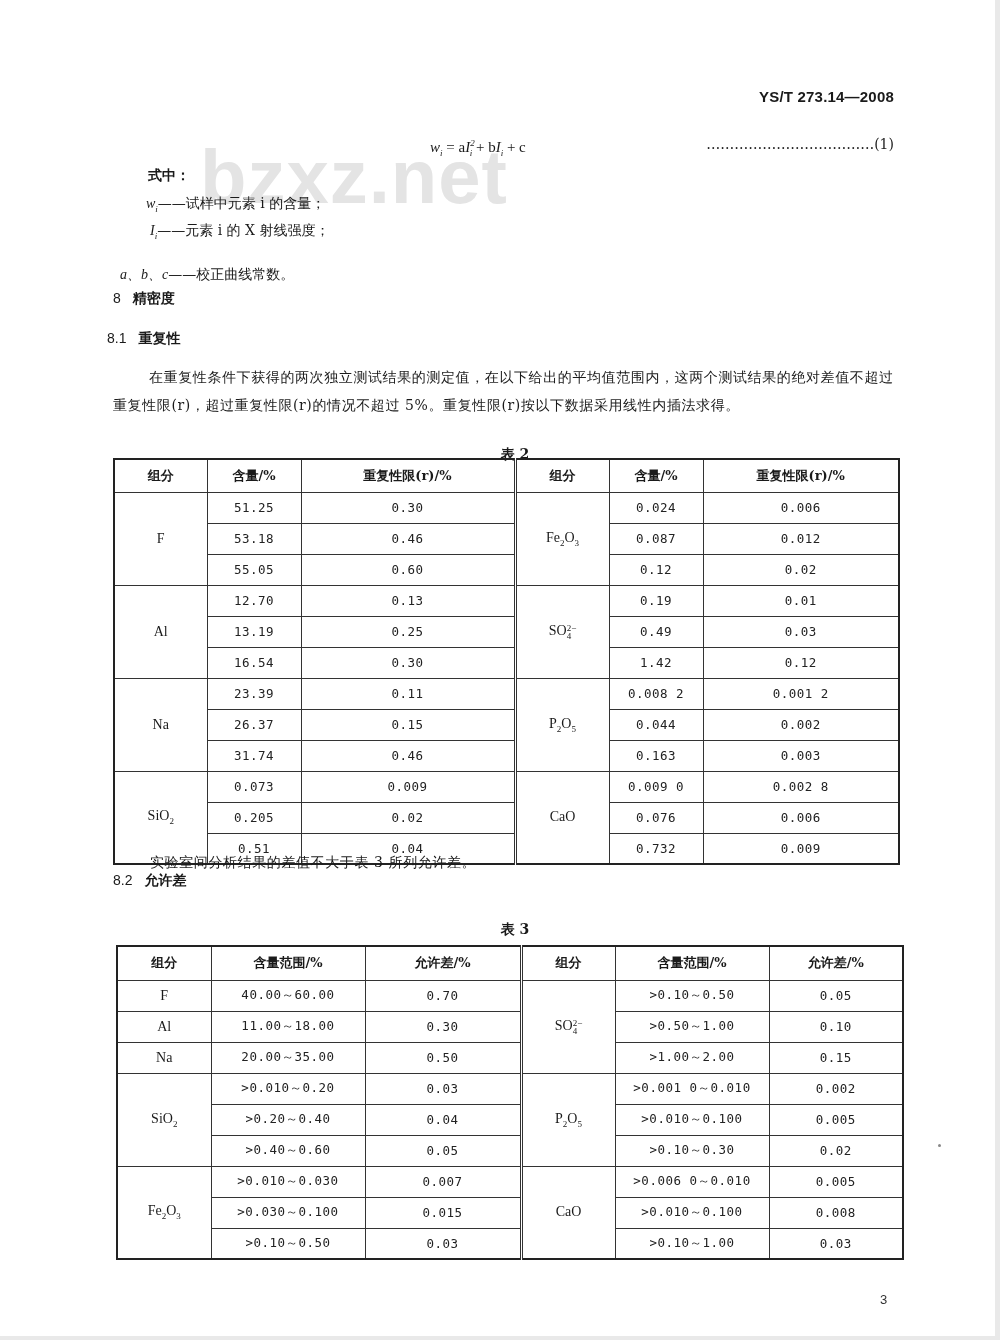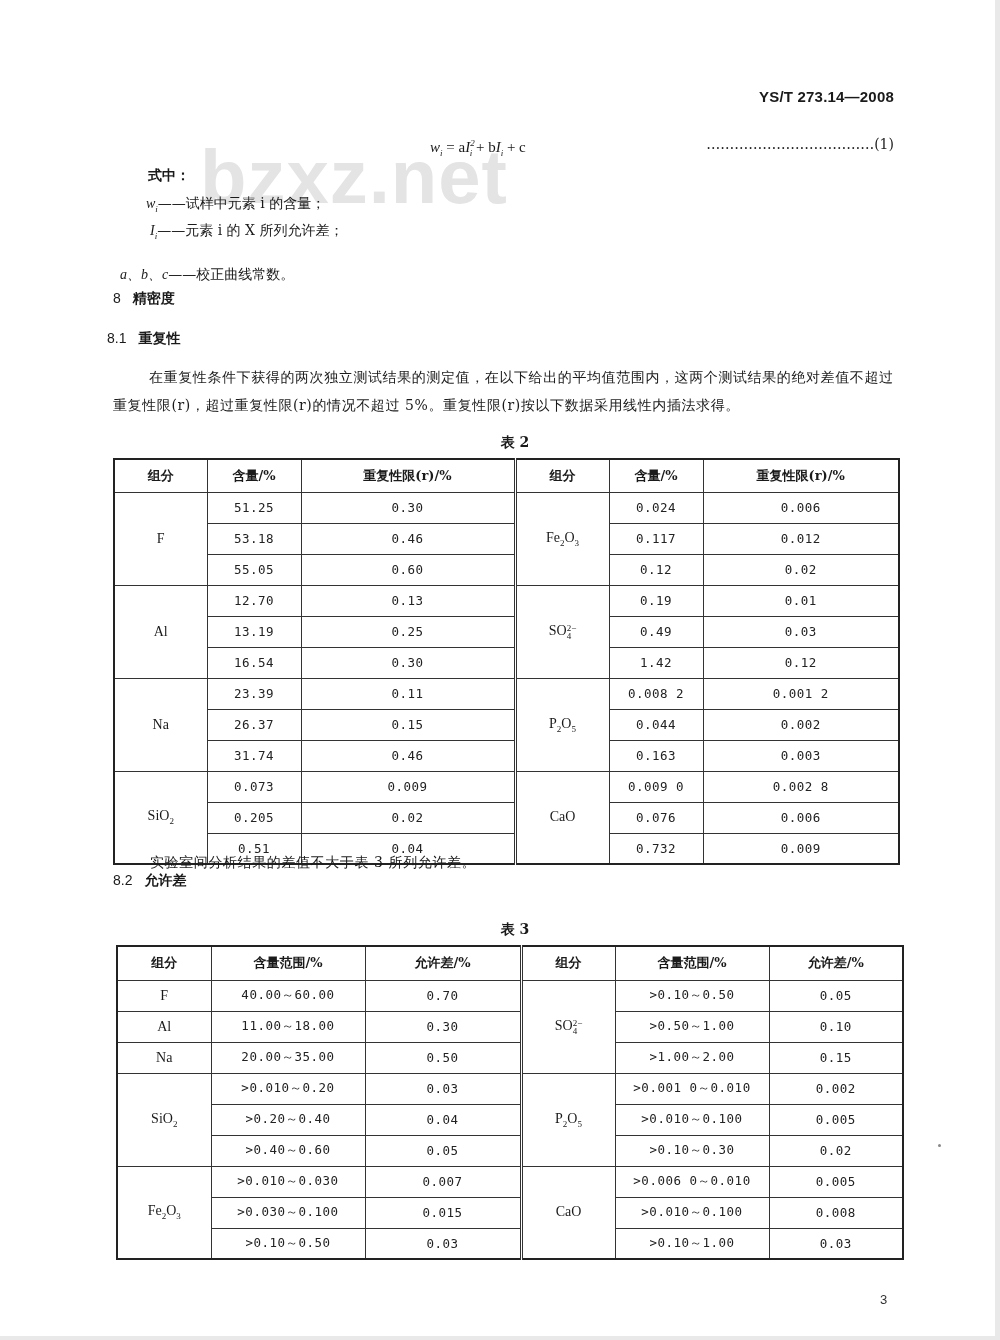--- a/index.html
+++ b/index.html
@@ -47,37 +47,37 @@
   <span>w</span><sub>i</sub><span style="font-style:normal"> = a</span><span>I</span><sup>2</sup><sub style="margin-left:-5px">i</sub><span style="font-style:normal"> + b</span><span>I</span><sub>i</sub><span style="font-style:normal"> + c</span>
 </div>
 <div class="abs eqnum">………………………………(1)</div>
 
 <div class="abs body-text" style="left:148px; top:167px; font-weight:bold;">式中：</div>
 
 <div class="abs body-text" style="left:146px; top:195px;">
   <span class="var">w</span><sub class="var" style="font-size:9px">i</sub><span>——试样中元素 i 的含量；</span>
 </div>
 <div class="abs body-text" style="left:150px; top:222px;">
-  <span class="var">I</span><sub class="var" style="font-size:9px">i</sub><span>——元素 i 的 X 所列允许差；</span>
+  <span class="var">I</span><sub class="var" style="font-size:9px">i</sub><span>——元素 i 的 X 射线强度；</span>
 </div>
 <div class="abs body-text" style="left:120px; top:250px;margin-top:16px;">
   <span class="var">a、b、c</span><span>——校正曲线常数。</span>
 </div>
 
 <div class="abs sec" style="left:113px; top:290px;">
   <span class="num">8</span><span>精密度</span>
 </div>
 
 <div class="abs sec" style="left:107px; top:330px;">
   <span class="num">8.1</span><span>重复性</span>
 </div>
 
 <div class="abs para" style="top:348px;">在重复性条件下获得的两次独立测试结果的测定值，在以下给出的平均值范围内，这两个测试结果的绝对差值不超过重复性限(r)，超过重复性限(r)的情况不超过 5%。重复性限(r)按以下数据采用线性内插法求得。</div>
 
-<div class="abs tcap" style="left:480px; top:434px; width:70px;">表 2</div>
+<div class="abs tcap" style="left:480px; top:446px; width:70px;">表 2</div>
 
 <table class="grid" style="left:113px; top:458px; width:785px;">
   <colgroup>
     <col style="width:93px">
       <col style="width:94px">
       <col style="width:214px">
     <col style="width:94px">
       <col style="width:94px">
       <col style="width:196px">
   </colgroup>
@@ -95,21 +95,21 @@
     <td rowspan="3" class="comp chem"><span>F</span></td>
     <td class="num">51.25</td>
     <td class="num">0.30</td>
     <td rowspan="3" class="comp chem sep-l"><span>Fe</span><sub>2</sub><span>O</span><sub>3</sub></td>
     <td class="num">0.024</td>
     <td class="num">0.006</td>
   </tr>
   <tr style="height:31px">
     <td class="num">53.18</td>
     <td class="num">0.46</td>
-    <td class="num">0.117</td>
+    <td class="num">0.087</td>
     <td class="num">0.012</td>
   </tr>
   <tr style="height:31px">
     <td class="num">55.05</td>
     <td class="num">0.60</td>
     <td class="num">0.12</td>
     <td class="num">0.02</td>
   </tr>
 
   <tr style="height:31px">

